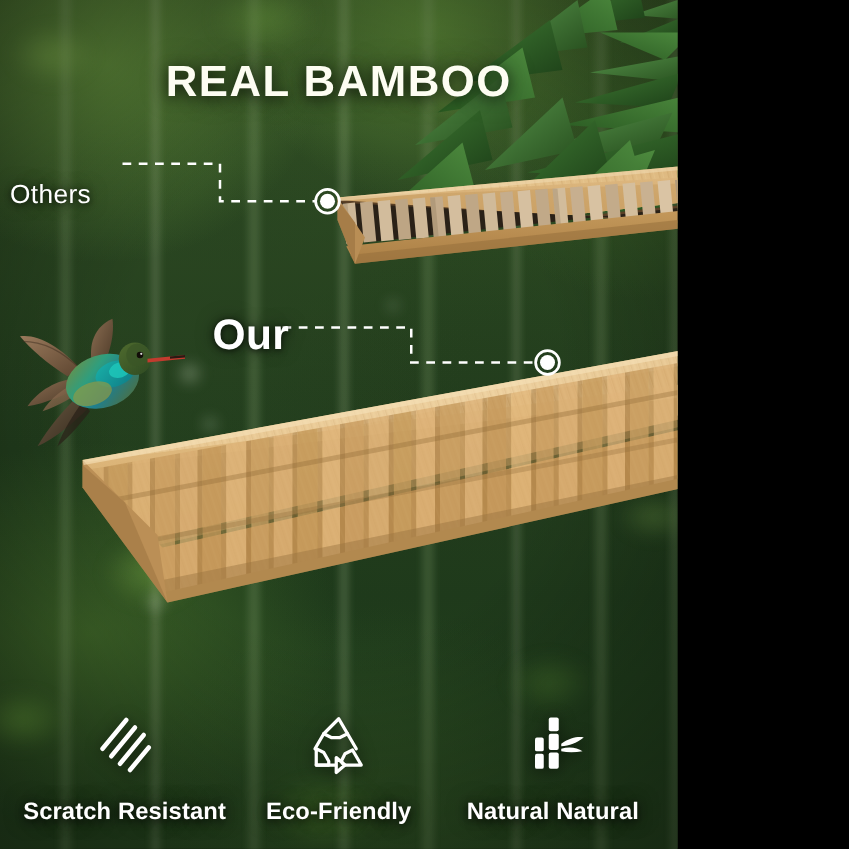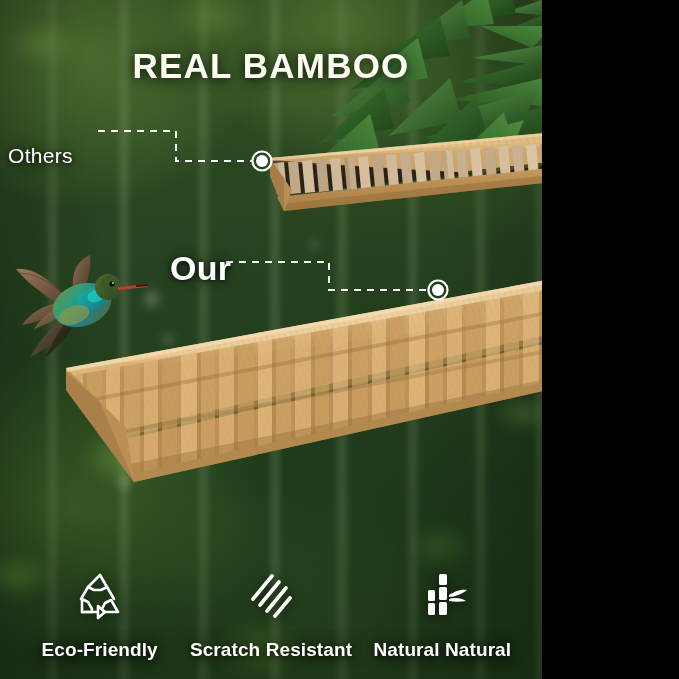--- a/index.html
+++ b/index.html
@@ -473,50 +473,50 @@
     <circle cx="14" cy="14" r="6" fill="#ffffff"></circle>
   </svg>
 
   <div class="callout-label label-others">Others</div>
   <div class="callout-label label-our">Our</div>
 
   <div class="features">
 
     <div class="feature">
       <svg class="feature-icon" viewBox="0 0 58 58">
-        <g fill="none" stroke="#ffffff" stroke-width="2.6" stroke-linejoin="round" stroke-linecap="round">
-
-          <path d="M29 7 L36 19 L30 22 L23 22 L17 19 Z"></path>
-
-          <path d="M11 44 L11 31 L17 34 L21 41 L21 44 Z"></path>
-          <path d="M11 44 L27 44 L27 38 L34 44 L27 50 L27 44"></path>
-
-          <path d="M47 44 L40 32 L34 35 L31 41 L33 44 Z"></path>
-
-          <path d="M17 19 L10 31"></path>
-          <path d="M36 19 L43 31"></path>
-        </g>
-      </svg>
-      <div class="feature-label">Eco-Friendly</div>
-    </div>
-
-    <div class="feature">
-      <svg class="feature-icon" viewBox="0 0 58 58">
         <g stroke="#ffffff" stroke-width="3.6" stroke-linecap="round">
           <line x1="11" y1="31" x2="30" y2="8"></line>
           <line x1="18" y1="37" x2="37" y2="14"></line>
           <line x1="25" y1="43" x2="44" y2="20"></line>
           <line x1="33" y1="48" x2="48" y2="30"></line>
         </g>
       </svg>
       <div class="feature-label">Scratch Resistant</div>
     </div>
 
     <div class="feature">
       <svg class="feature-icon" viewBox="0 0 58 58">
+        <g fill="none" stroke="#ffffff" stroke-width="2.6" stroke-linejoin="round" stroke-linecap="round">
+
+          <path d="M29 7 L36 19 L30 22 L23 22 L17 19 Z"></path>
+
+          <path d="M11 44 L11 31 L17 34 L21 41 L21 44 Z"></path>
+          <path d="M11 44 L27 44 L27 38 L34 44 L27 50 L27 44"></path>
+
+          <path d="M47 44 L40 32 L34 35 L31 41 L33 44 Z"></path>
+
+          <path d="M17 19 L10 31"></path>
+          <path d="M36 19 L43 31"></path>
+        </g>
+      </svg>
+      <div class="feature-label">Eco-Friendly</div>
+    </div>
+
+    <div class="feature">
+      <svg class="feature-icon" viewBox="0 0 58 58">
         <g fill="#ffffff">
 
           <rect x="26" y="6" width="8" height="11" rx="1.6"></rect>
           <rect x="26" y="19" width="8" height="13" rx="1.6"></rect>
           <rect x="26" y="34" width="8" height="13" rx="1.6"></rect>
 
           <rect x="15" y="22" width="7" height="11" rx="1.5"></rect>
           <rect x="15" y="35" width="7" height="12" rx="1.5"></rect>
         </g>
 

